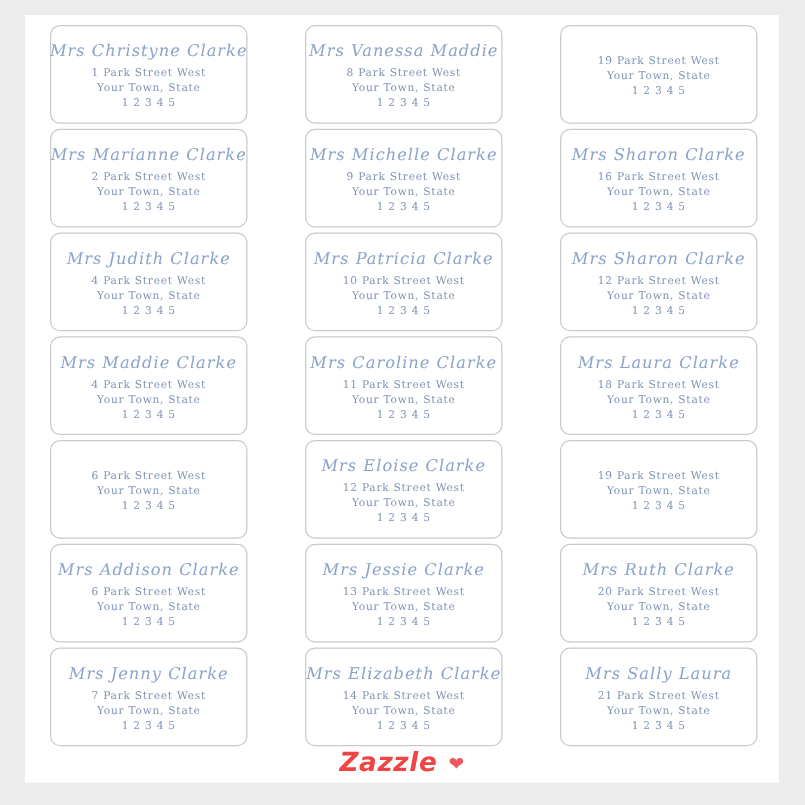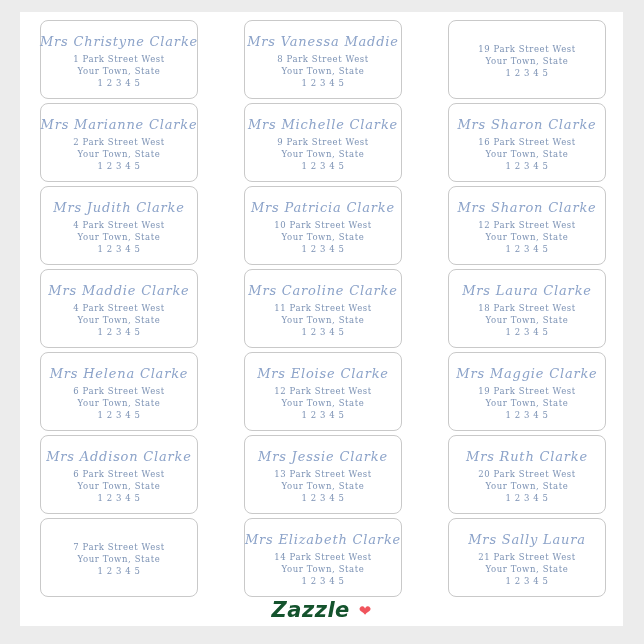--- a/index.html
+++ b/index.html
@@ -64,21 +64,21 @@
     align-items: center;
     justify-content: center;
     gap: 9px;
   }
   .logo-text {
     font-family: "DejaVu Sans", sans-serif;
     font-weight: 800;
     font-style: italic;
     font-size: 21px;
     letter-spacing: 0.5px;
-    color: #14532d;
+    color: #ef4444;
   }
   .logo-heart {
     font-family: "DejaVu Sans", sans-serif;
     font-size: 15px;
     color: #f0545c;
     line-height: 1;
     padding-top: 2px;
   }
 </style>
 </head>
@@ -104,32 +104,32 @@
         <div class="addr">Your Town, State</div>
         <div class="addr">1 2 3 4 5</div>
       </div>
       <div class="label">
         <div class="name">Mrs Maddie Clarke</div>
         <div class="addr">4 Park Street West</div>
         <div class="addr">Your Town, State</div>
         <div class="addr">1 2 3 4 5</div>
       </div>
       <div class="label">
-        <div class="name">Mrs Helena Clarke</div>
         <div class="addr">6 Park Street West</div>
         <div class="addr">Your Town, State</div>
         <div class="addr">1 2 3 4 5</div>
       </div>
       <div class="label">
         <div class="name">Mrs Addison Clarke</div>
         <div class="addr">6 Park Street West</div>
         <div class="addr">Your Town, State</div>
         <div class="addr">1 2 3 4 5</div>
       </div>
       <div class="label">
+        <div class="name">Mrs Jenny Clarke</div>
         <div class="addr">7 Park Street West</div>
         <div class="addr">Your Town, State</div>
         <div class="addr">1 2 3 4 5</div>
       </div>
       <div class="label">
         <div class="name">Mrs Vanessa Maddie</div>
         <div class="addr">8 Park Street West</div>
         <div class="addr">Your Town, State</div>
         <div class="addr">1 2 3 4 5</div>
       </div>
@@ -186,21 +186,20 @@
         <div class="addr">Your Town, State</div>
         <div class="addr">1 2 3 4 5</div>
       </div>
       <div class="label">
         <div class="name">Mrs Laura Clarke</div>
         <div class="addr">18 Park Street West</div>
         <div class="addr">Your Town, State</div>
         <div class="addr">1 2 3 4 5</div>
       </div>
       <div class="label">
-        <div class="name">Mrs Maggie Clarke</div>
         <div class="addr">19 Park Street West</div>
         <div class="addr">Your Town, State</div>
         <div class="addr">1 2 3 4 5</div>
       </div>
       <div class="label">
         <div class="name">Mrs Ruth Clarke</div>
         <div class="addr">20 Park Street West</div>
         <div class="addr">Your Town, State</div>
         <div class="addr">1 2 3 4 5</div>
       </div>

